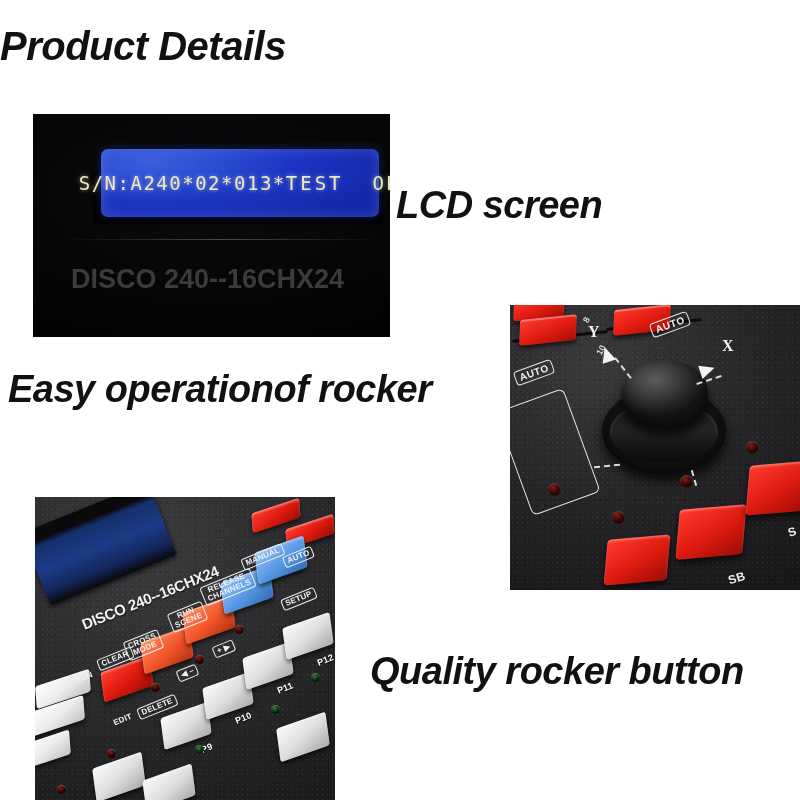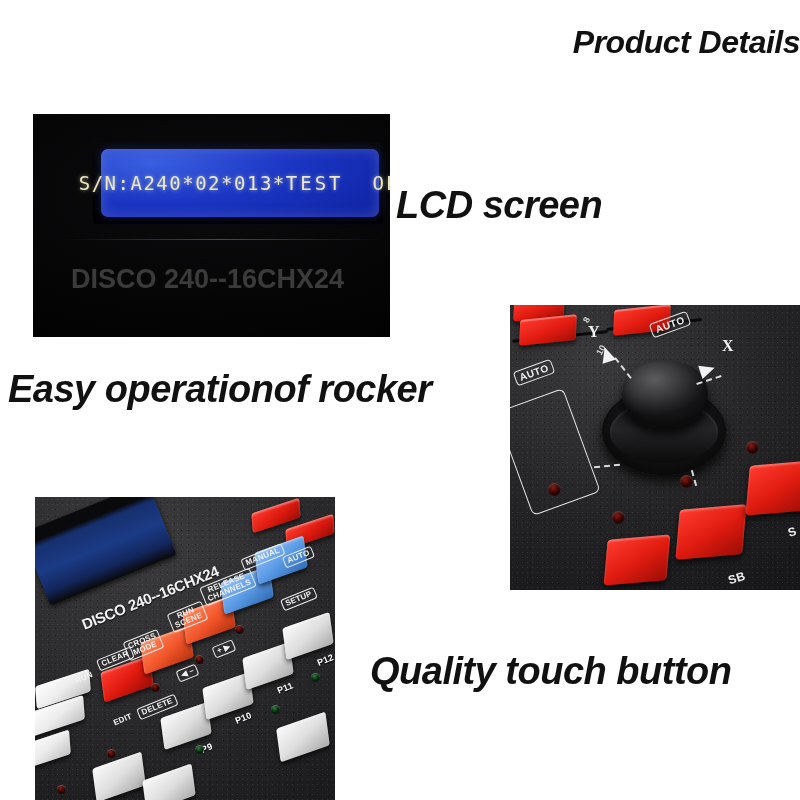--- a/index.html
+++ b/index.html
@@ -16,22 +16,22 @@
   .caption{
     position:absolute;
     font-weight:bold;
     font-style:italic;
     color:#111111;
     white-space:nowrap;
     letter-spacing:-0.5px;
   }
   #page-title{
     left:0;right:0;top:24px;
-    text-align:right;
-    font-size:32px;
+    text-align:left;
+    font-size:40px;
     white-space:nowrap;
   }
   #caption-lcd{ left:396px; top:184px; font-size:38px; }
   #caption-rocker{ left:8px; top:368px; font-size:38px; }
   #caption-touch{ left:370px; top:650px; font-size:38px; }
 
   
   .photo{position:absolute;overflow:hidden;}
 
   
@@ -370,15 +370,15 @@
     <div class="cled" style="left:116px;top:186px;"></div>
     <div class="cled" style="left:160px;top:158px;"></div>
     <div class="cled" style="left:200px;top:128px;"></div>
     <div class="cled green" style="left:276px;top:176px;"></div>
     <div class="cled green" style="left:236px;top:208px;"></div>
     <div class="cled green" style="left:160px;top:248px;"></div>
     <div class="cled" style="left:72px;top:252px;"></div>
     <div class="cled" style="left:22px;top:288px;"></div>
   </div>
 
-  <div class="caption" id="caption-touch">Quality touch button</div>
+  <div class="caption" id="caption-touch">Quality rocker button</div>
 
 </div>
 
 </body></html>

